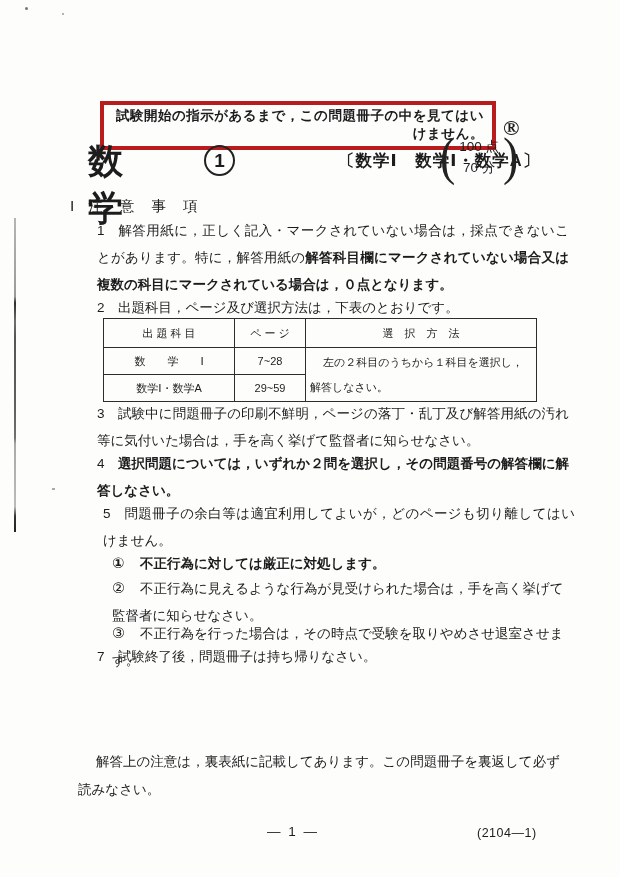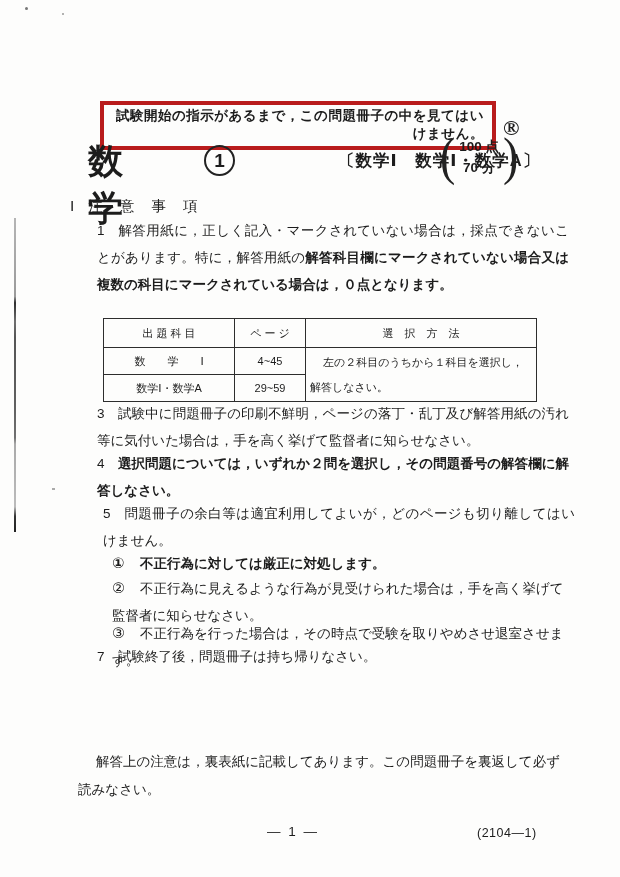--- a/index.html
+++ b/index.html
@@ -49,21 +49,21 @@
     position:absolute;left:440px;top:134px;
     display:flex;align-items:center;
   }
   .scorebox .paren{
     font-size:46px;font-weight:400;line-height:46px;
     transform:scaleY(1.15);
     font-family:"Liberation Serif","DejaVu Serif",serif;color:#222;
   }
   .scorebox .vals{
     display:flex;flex-direction:column;align-items:center;
-    padding:0 4px;font-size:13.5px;font-weight:bold;line-height:21px;
+    padding:0 4px;font-size:13.5px;font-weight:normal;line-height:21px;
   }
   
   .sec-heading{
     position:absolute;left:70px;
     font-size:14.5px;font-weight:normal;white-space:nowrap;
   }
   .sec-heading .numeral{margin-right:14px;}
   .sec-heading .htext{letter-spacing:0.45em;}
   .item{
     position:absolute;left:97px;width:472px;
@@ -153,31 +153,34 @@
   </div>
 
   <div class="sec-heading" style="top:197px;">
     <span class="numeral">Ⅰ</span><span class="htext">注 意 事 項</span>
   </div>
 
   <div class="item" style="top:217px;">
     <span class="inum">1</span><span>解答用紙に，正しく記入・マークされていない場合は，採点できないことがあります。特に，解答用紙の</span><span class="bold">解答科目欄にマークされていない場合又は複数の科目にマークされている場合は，０点となります。</span>
   </div>
 
+  <div class="item" style="top:294px;">
+    <span class="inum">2</span><span>出題科目，ページ及び選択方法は，下表のとおりです。</span>
+  </div>
 
   <table class="subjects-table">
     <tbody>
         <tr>
       <th class="col-subject">出 題 科 目</th>
       <th class="col-pages">ペ ー ジ</th>
       <th class="col-method">選　択　方　法</th>
     </tr>
     <tr>
       <td>数　　学　　Ⅰ</td>
-      <td>4~45</td>
+      <td>7~28</td>
       <td class="method-cell" rowspan="2">
         <span class="m1">左の２科目のうちから１科目を選択し，</span>
         <span class="m2">解答しなさい。</span>
       </td>
     </tr>
     <tr>
       <td>数学Ⅰ・数学A</td>
       <td>29~59</td>
     </tr>
   </tbody>

